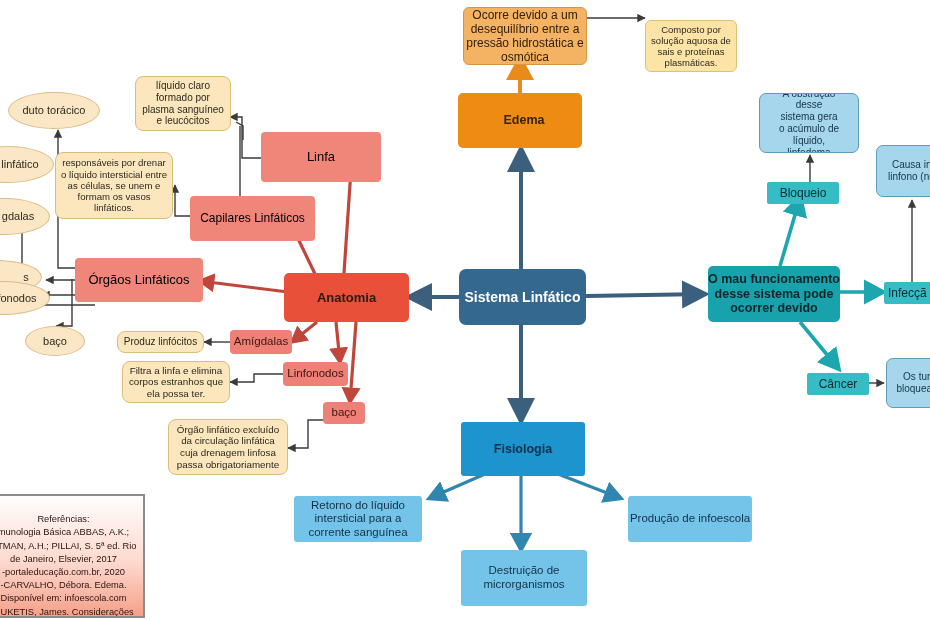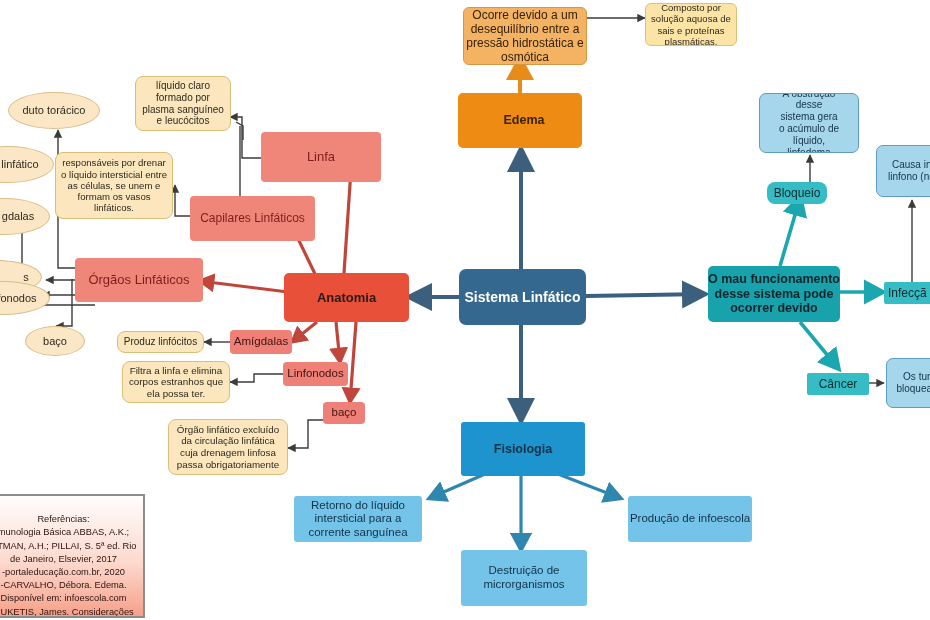--- a/index.html
+++ b/index.html
@@ -72,21 +72,21 @@
     background: #17A2AC;
     color: #10262b;
     font-weight: bold;
     font-size: 12.5px;
     border-radius: 5px;
   }
 
   
   .n-salmon {
     background: #F08579;
-    color: #7f1d1d;
+    color: #000000;
     font-size: 13px;
     border-radius: 4px;
   }
   .n-salmon-sm {
     background: #EE8078;
     color: #40130f;
     font-size: 11.5px;
     border-radius: 4px;
   }
   .n-cream {
@@ -250,21 +250,21 @@
   <div class="node n-core" style="left:459px; top:269px; width:127px; height:56px;">
     <span>Sistema Linfático</span>
   </div>
 
   <div class="node n-edema" style="left:458px; top:93px; width:124px; height:55px;">
     <span>Edema</span>
   </div>
   <div class="node n-peach" style="left:463px; top:7px; width:124px; height:58px; padding:2px 0;">
     <span>Ocorre devido a um desequilíbrio entre a pressão hidrostática e osmótica</span>
   </div>
-  <div class="node n-cream-deep" style="left:645px; top:3px; width:92px; height:43px; padding:12px 3px; font-size:9.5px;">
+  <div class="node n-cream-deep" style="left:645px; top:20px; width:92px; height:52px; padding:12px 3px; font-size:9.5px;">
     <span>Composto por solução aquosa de sais e proteínas plasmáticas.</span>
   </div>
 
   <div class="node n-anatomia" style="left:284px; top:273px; width:125px; height:49px;">
     <span>Anatomia</span>
   </div>
 
   <div class="node n-salmon" style="left:261px; top:132px; width:120px; height:50px;">
     <span>Linfa</span>
   </div>
@@ -333,21 +333,21 @@
     <span>Destruição de microrganismos</span>
   </div>
   <div class="node n-lightblue" style="left:628px; top:496px; width:124px; height:46px; font-size:11.5px;">
     <span>Produção de infoescola</span>
   </div>
 
   <div class="node n-mau" style="left:708px; top:266px; width:132px; height:56px;">
     <span>O mau funcionamento desse sistema pode ocorrer devido</span>
   </div>
 
-  <div class="node n-teal-sm" style="left:767px; top:182px; width:60px; height:22px;border-radius:8px;">
+  <div class="node n-teal-sm" style="left:767px; top:182px; width:72px; height:22px;">
     <span>Bloqueio</span>
   </div>
   <div class="node n-lightblue-r" style="left:759px; top:93px; width:100px; height:60px; padding:2px 18px; font-size:10px;">
     <span>A obstrução desse sistema gera o acúmulo de líquido, linfedema</span>
   </div>
 
   <div class="node n-teal-sm" style="left:884px; top:282px; width:62px; height:22px; justify-content:flex-start; padding-left:4px;">
     <span>Infecçã</span>
   </div>
   <div class="node n-lightblue-r" style="left:876px; top:145px; width:82px; height:52px; padding:2px 3px; font-size:10px; justify-content:flex-start;">

